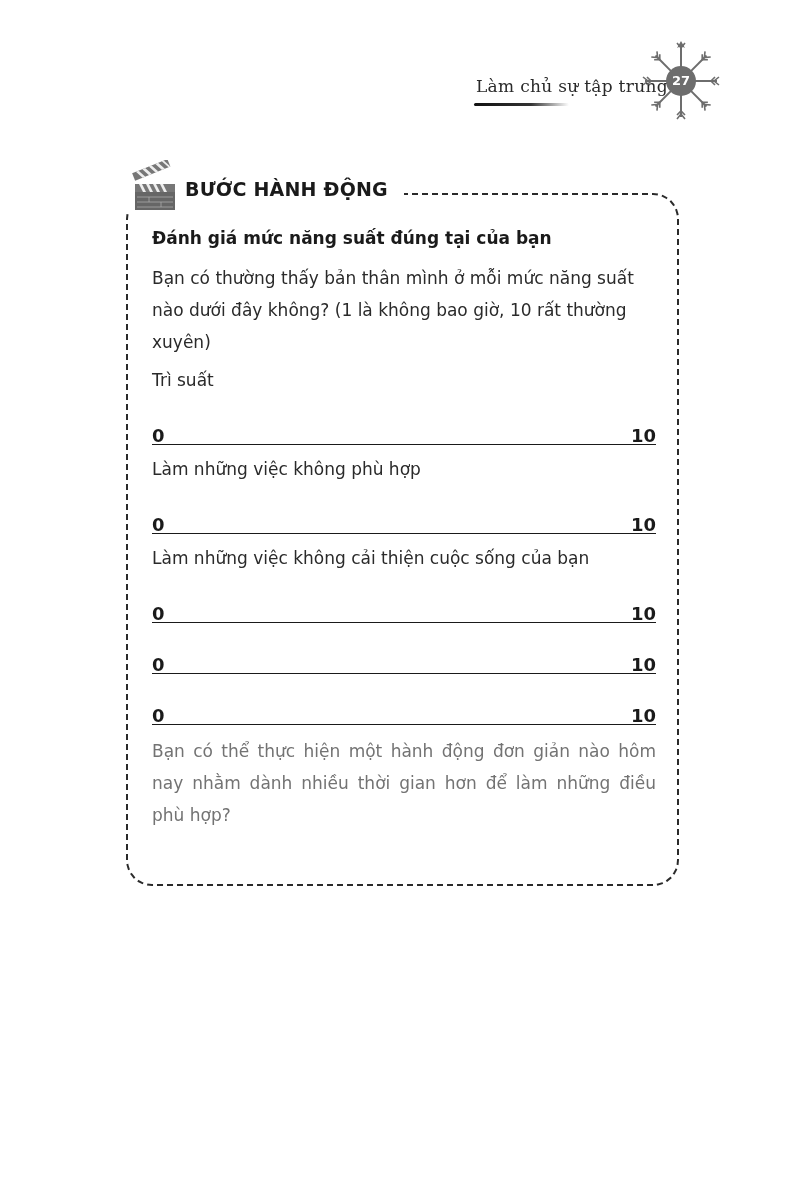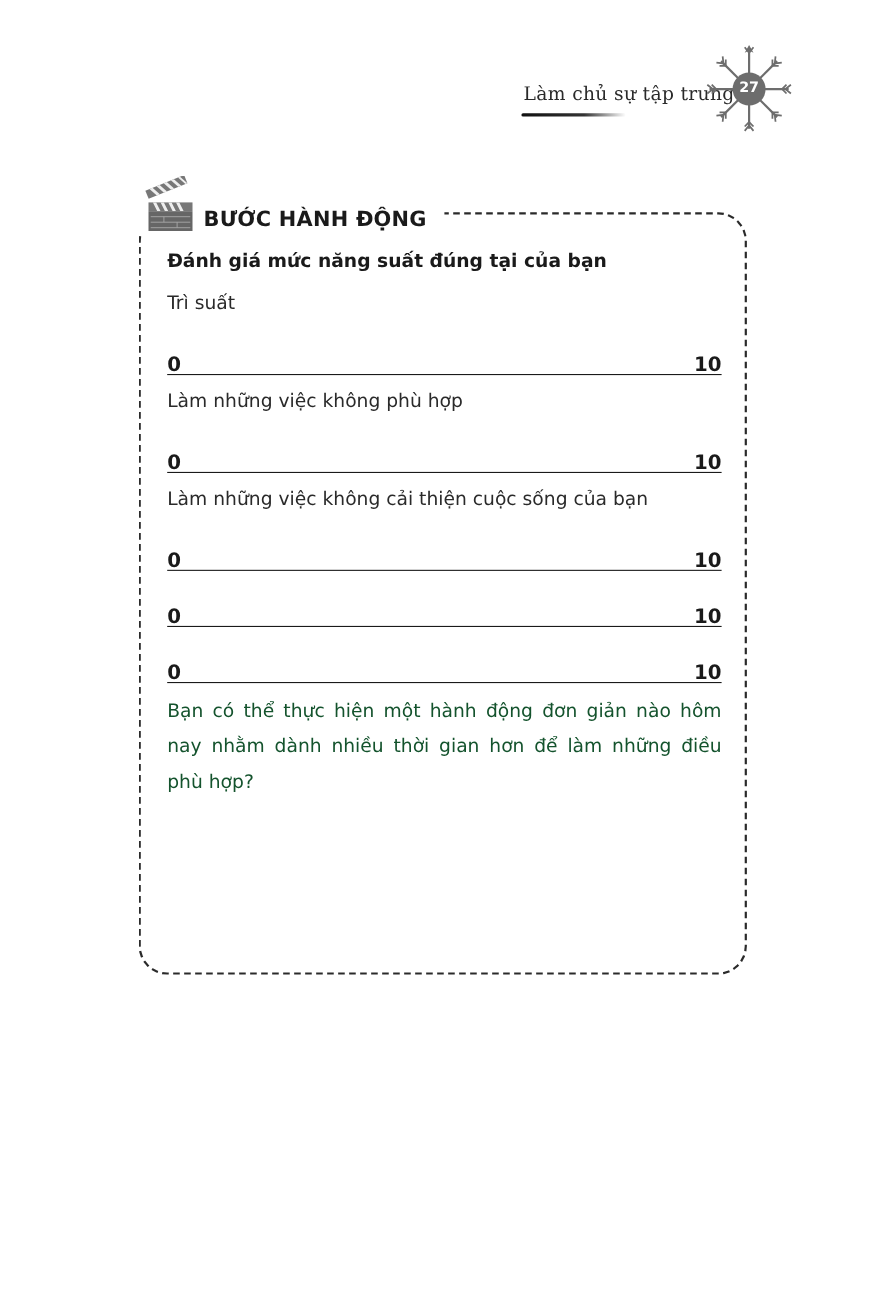--- a/index.html
+++ b/index.html
@@ -86,21 +86,21 @@
       width: 52px;
       height: 52px;
       margin-right: 6px;
     }
     .box-title {
       font-family: "DejaVu Sans", "Liberation Sans", sans-serif;
       font-weight: bold;
       font-size: 19px;
       letter-spacing: 0.2px;
       color: #1a1a1a;
-      margin-bottom: 2px;
+      margin-bottom: 12px;
     }
 
     .content {
       position: absolute;
       left: 152px;
       top: 224px;
       width: 504px;
     }
     .subtitle {
       font-weight: bold;
@@ -134,21 +134,21 @@
       bottom: -2px;
       font-weight: bold;
       font-size: 18px;
       color: #1a1a1a;
     }
     .scale-min { left: 0; }
     .scale-max { right: 0; }
     .closing {
       font-size: 17px;
       line-height: 32px;
-      color: #14532d;
+      color: #737373;
       text-align: justify;
       margin: 8px 0 0 0;
     }
   </style>
 </head>
 <body>
 
 <div class="running-header">
   <span class="running-title">Làm chủ sự tập trung</span>
   <div class="running-underline"></div>
@@ -220,20 +220,21 @@
       <line x1="10" y1="47" x2="46" y2="47"></line>
       <line x1="22" y1="37" x2="22" y2="42"></line>
       <line x1="34" y1="42" x2="34" y2="47"></line>
     </g>
   </svg>
   <span class="box-title">BƯỚC HÀNH ĐỘNG</span>
 </div>
 
 <div class="content">
   <p class="subtitle">Đánh giá mức năng suất đúng tại của bạn</p>
+  <p class="intro">Bạn có thường thấy bản thân mình ở mỗi mức năng suất nào dưới đây không? (1 là không bao giờ, 10 rất thường xuyên)</p>
 
   <div>
     <p class="item-label">Trì suất</p>
     <div class="scale">
       <span class="scale-min">0</span>
       <span class="scale-max">10</span>
     </div>
   </div>
 
   <div>

